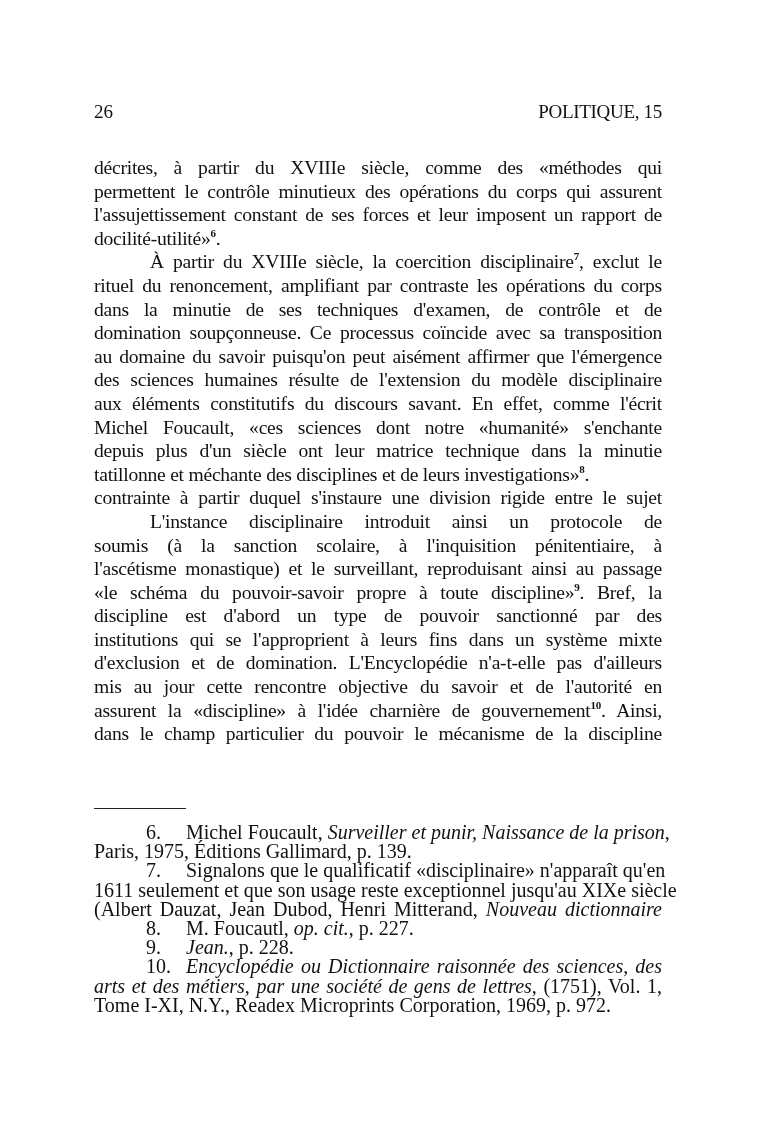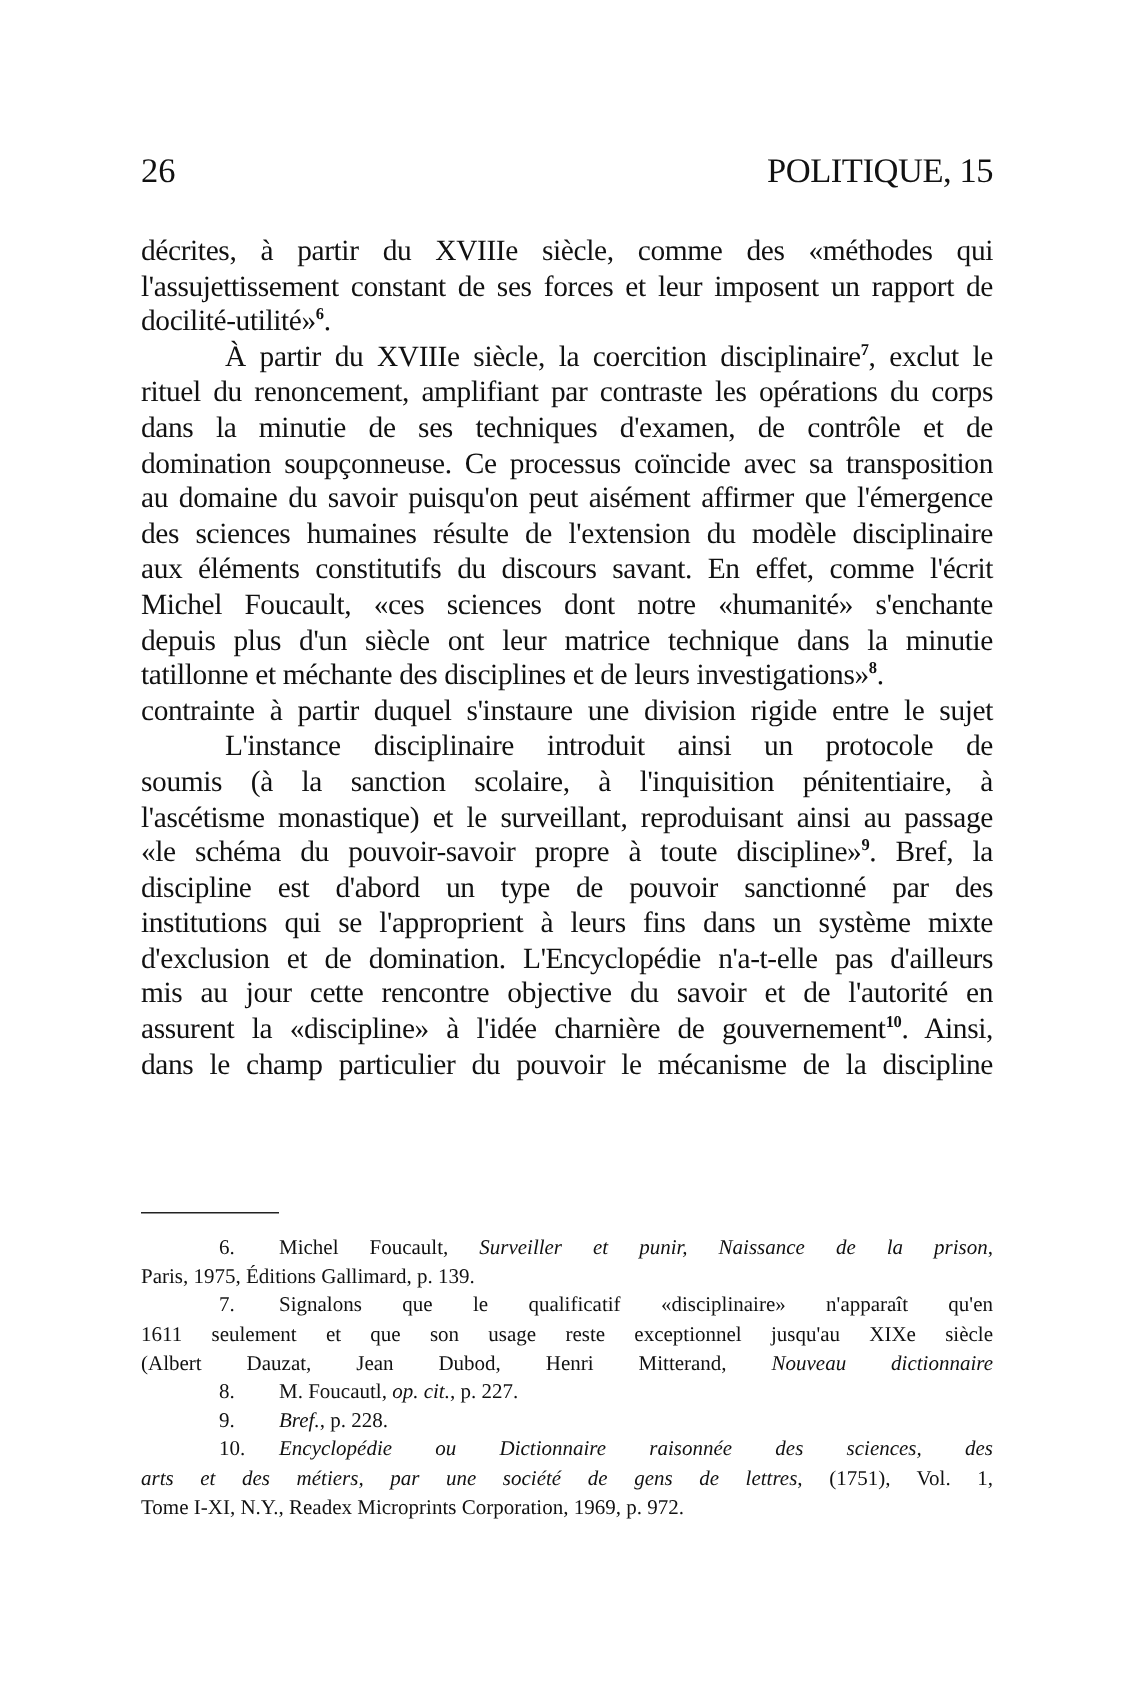--- a/index.html
+++ b/index.html
@@ -1,46 +1,47 @@
 <!DOCTYPE html>
 <html><head>
 <meta charset="utf-8">
 <style>
   html, body { margin: 0; padding: 0; background: #ffffff; }
   body { width: 757px; height: 1127px; position: relative; overflow: hidden;
          font-family: "Liberation Serif", "DejaVu Serif", serif; color: #111; }
   .header { position: absolute; top: 101px; left: 94px; width: 568px; height: 24px;
-            font-size: 23px; }
+            font-size: 19px; }
   .header .pnum { position: absolute; left: 0; top: 0; }
   .header .running { position: absolute; right: 0; top: 0; letter-spacing: -0.3px; }
   .body { position: absolute; top: 156px; left: 94px; width: 568px; font-size: 19.6px;
           line-height: 23.6px; letter-spacing: -0.25px; }
   .line { display: block; white-space: nowrap; text-align: justify; text-align-last: justify; height: 23.6px; }
   .line.last { text-align-last: left; }
   .indent { padding-left: 56px; }
   sup { font-size: 11px; line-height: 0; vertical-align: super; font-weight: bold; }
   .rule { position: absolute; top: 808px; left: 94px; width: 92px; height: 0; border-top: 1.5px solid #222; }
-  .notes { position: absolute; top: 823px; left: 94px; width: 568px; font-size: 14px;
+  .notes { position: absolute; top: 823px; left: 94px; width: 568px; font-size: 20px;
            line-height: 19.2px; }
   .notes .line { height: 19.2px; }
   .nline-indent { padding-left: 52px; }
   .nnum { display: inline-block; width: 40px; }
   i { font-style: italic; }
 </style>
 </head>
 <body>
 
 <div class="header">
   <span class="pnum">26</span>
   <span class="running">POLITIQUE, 15</span>
 </div>
 
 <div class="body">
   <div>
     <span class="line">décrites, à partir du XVIIIe siècle, comme des «méthodes qui</span>
+    <span class="line">permettent le contrôle minutieux des opérations du corps qui assurent</span>
     <span class="line">l'assujettissement constant de ses forces et leur imposent un rapport de</span>
     <span class="line last"><span>docilité-utilité»</span><sup>6</sup><span>.</span></span>
   </div>
   <div>
     <span class="line indent"><span>À partir du XVIIIe siècle, la coercition disciplinaire</span><sup>7</sup><span>, exclut le</span></span>
     <span class="line">rituel du renoncement, amplifiant par contraste les opérations du corps</span>
     <span class="line">dans la minutie de ses techniques d'examen, de contrôle et de</span>
     <span class="line">domination soupçonneuse. Ce processus coïncide avec sa transposition</span>
     <span class="line">au domaine du savoir puisqu'on peut aisément affirmer que l'émergence</span>
     <span class="line">des sciences humaines résulte de l'extension du modèle disciplinaire</span>
@@ -73,20 +74,20 @@
   </div>
   <div>
     <span class="line nline-indent"><span class="nnum">7.</span><span>Signalons que le qualificatif «disciplinaire» n'apparaît qu'en</span></span>
     <span class="line">1611 seulement et que son usage reste exceptionnel jusqu'au XIXe siècle</span>
     <span class="line"><span>(Albert Dauzat, Jean Dubod, Henri Mitterand, </span><i>Nouveau dictionnaire</i></span>
   </div>
   <div>
     <span class="line last nline-indent"><span class="nnum">8.</span><span>M. Foucautl, </span><i>op. cit.</i><span>, p. 227.</span></span>
   </div>
   <div>
-    <span class="line last nline-indent"><span class="nnum">9.</span><i>Bref.</i><span>, p. 228.</span></span>
+    <span class="line last nline-indent"><span class="nnum">9.</span><i>Jean.</i><span>, p. 228.</span></span>
   </div>
   <div>
     <span class="line nline-indent"><span class="nnum">10.</span><i>Encyclopédie ou Dictionnaire raisonnée des sciences, des</i></span>
     <span class="line"><i>arts et des métiers, par une société de gens de lettres</i><span>, (1751), Vol. 1,</span></span>
     <span class="line last">Tome I-XI, N.Y., Readex Microprints Corporation, 1969, p. 972.</span>
   </div>
 </div>
 
 </body></html>

